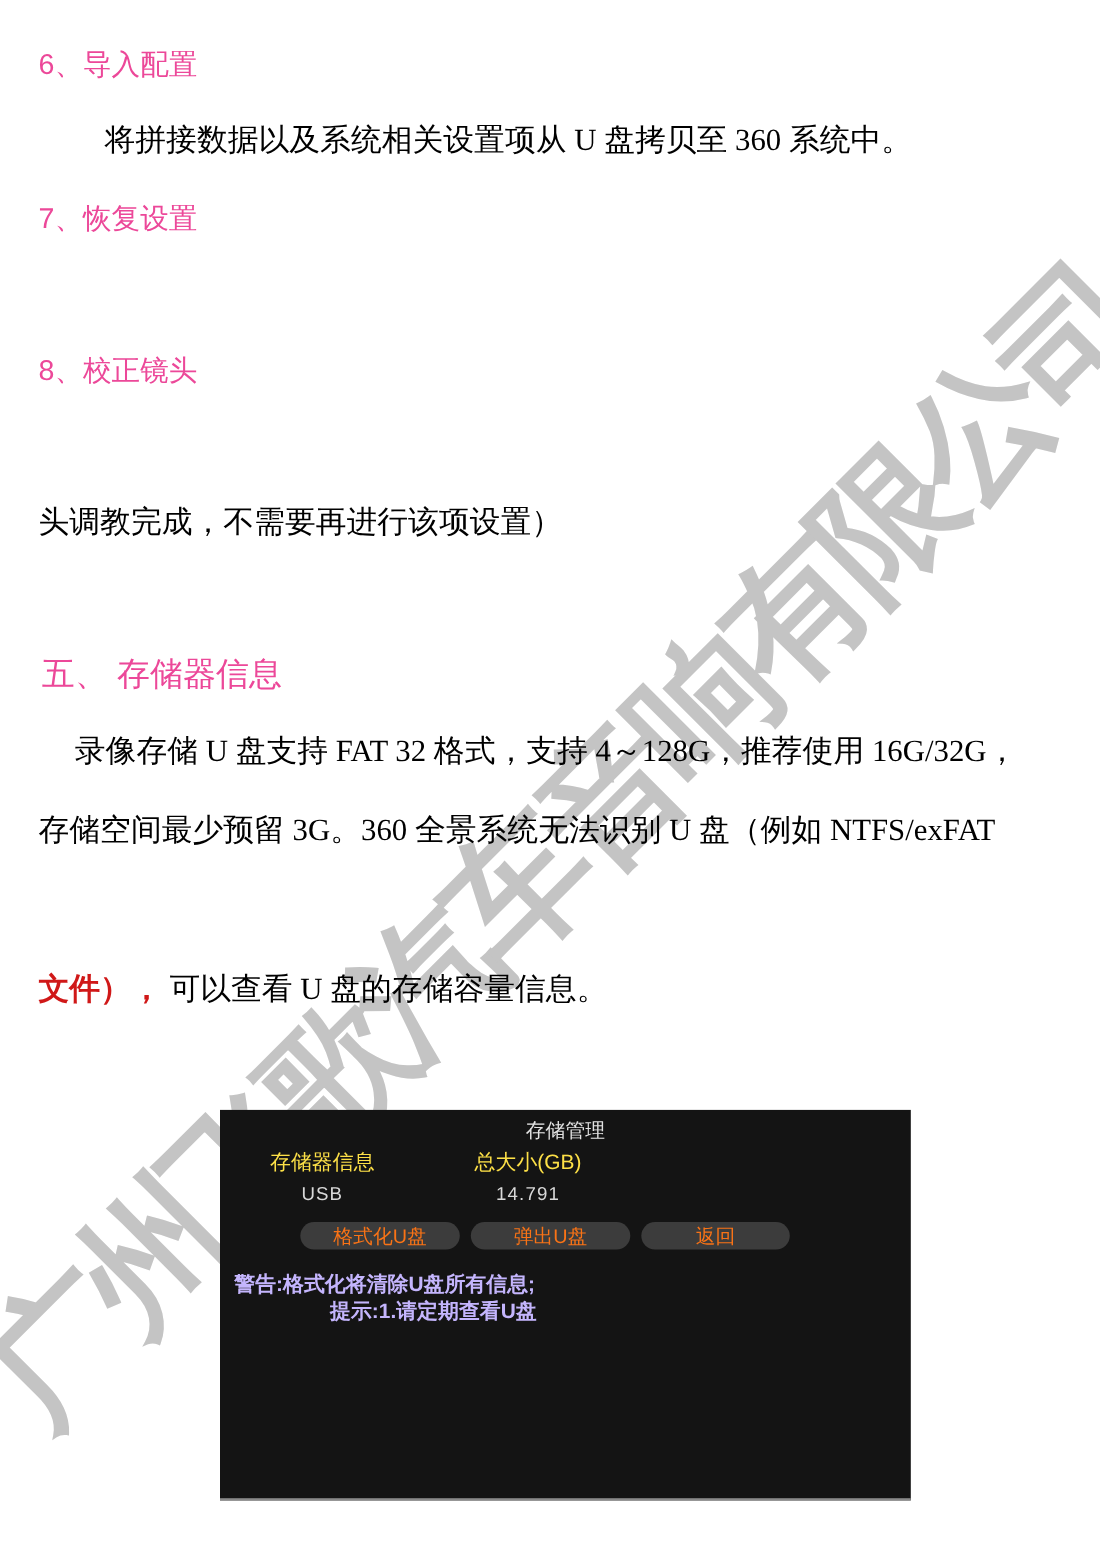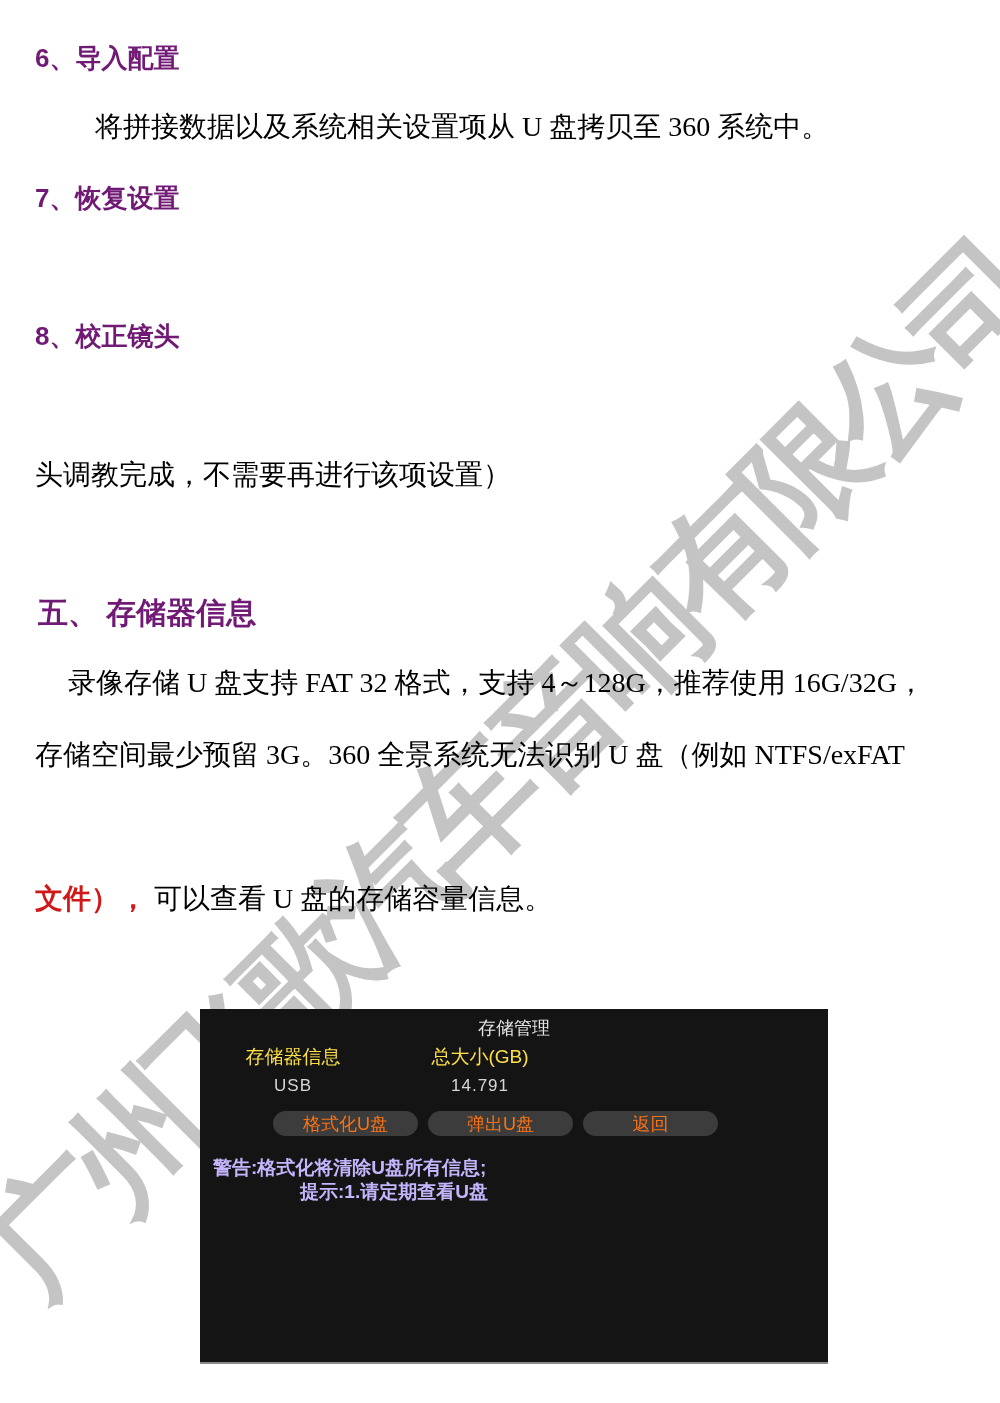--- a/index.html
+++ b/index.html
@@ -10,21 +10,21 @@
   }
   
   .watermark {
     position:absolute; left:512px; top:770px;
     transform:translate(-50%,-50%) rotate(-45deg);
     font-family:"Liberation Sans", sans-serif;
     font-weight:bold; font-size:128px; letter-spacing:-10px;
     color:#c4c4c4; white-space:nowrap; z-index:0; user-select:none;
   }
   .layer { position:absolute; z-index:1; white-space:nowrap; }
-  .h  { font-family:"Liberation Sans", sans-serif; font-weight:bold; color:#701a75; }
+  .h  { font-family:"Liberation Sans", sans-serif; font-weight:normal; color:#ec4899; }
   .h-small { font-size:26px; }
   .h-big   { font-size:30px; }
   .bodyline { font-size:28px; color:#000; }
   .red { color:#d01818; font-family:"Liberation Sans", sans-serif; font-weight:bold; }
   
   .shot {
     position:absolute; left:200px; top:1009px; width:628px; height:353px;
     background:#141414; z-index:2; border-bottom:2px solid #8a8a8a;
     font-family:"Liberation Sans", sans-serif; color:#d9d9d9;
   }

